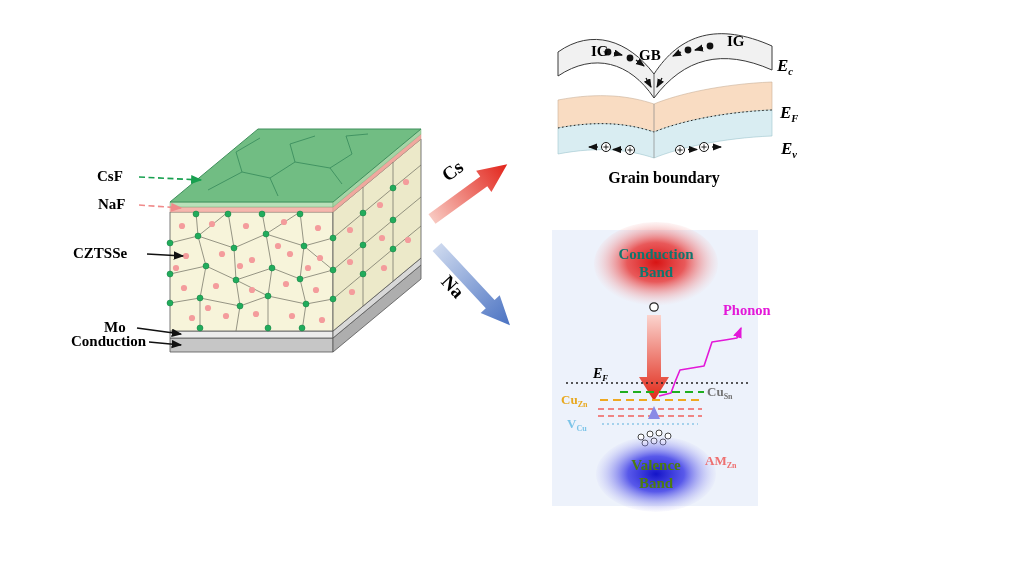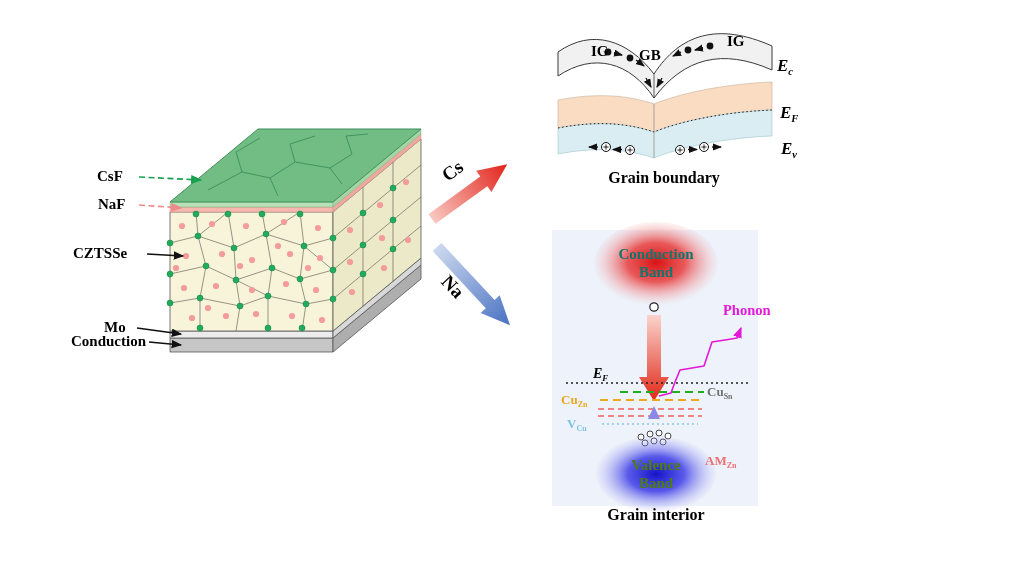--- a/index.html
+++ b/index.html
@@ -321,15 +321,14 @@
   </div>
   <div class="lbl deflbl c-pink" style="left:705px;top:406px">
     <span>AM</span><span class="sub">Zn</span>
   </div>
 
   <div class="bandtext c-navy" style="left:596px;top:456px">
     <div>Valence</div>
     <div>Band</div>
   </div>
 
-  <div class="lbl caption" style="left:565px;top:507px;width:182px">Grain interior</div>
 
 </div>
 
 </body></html>

